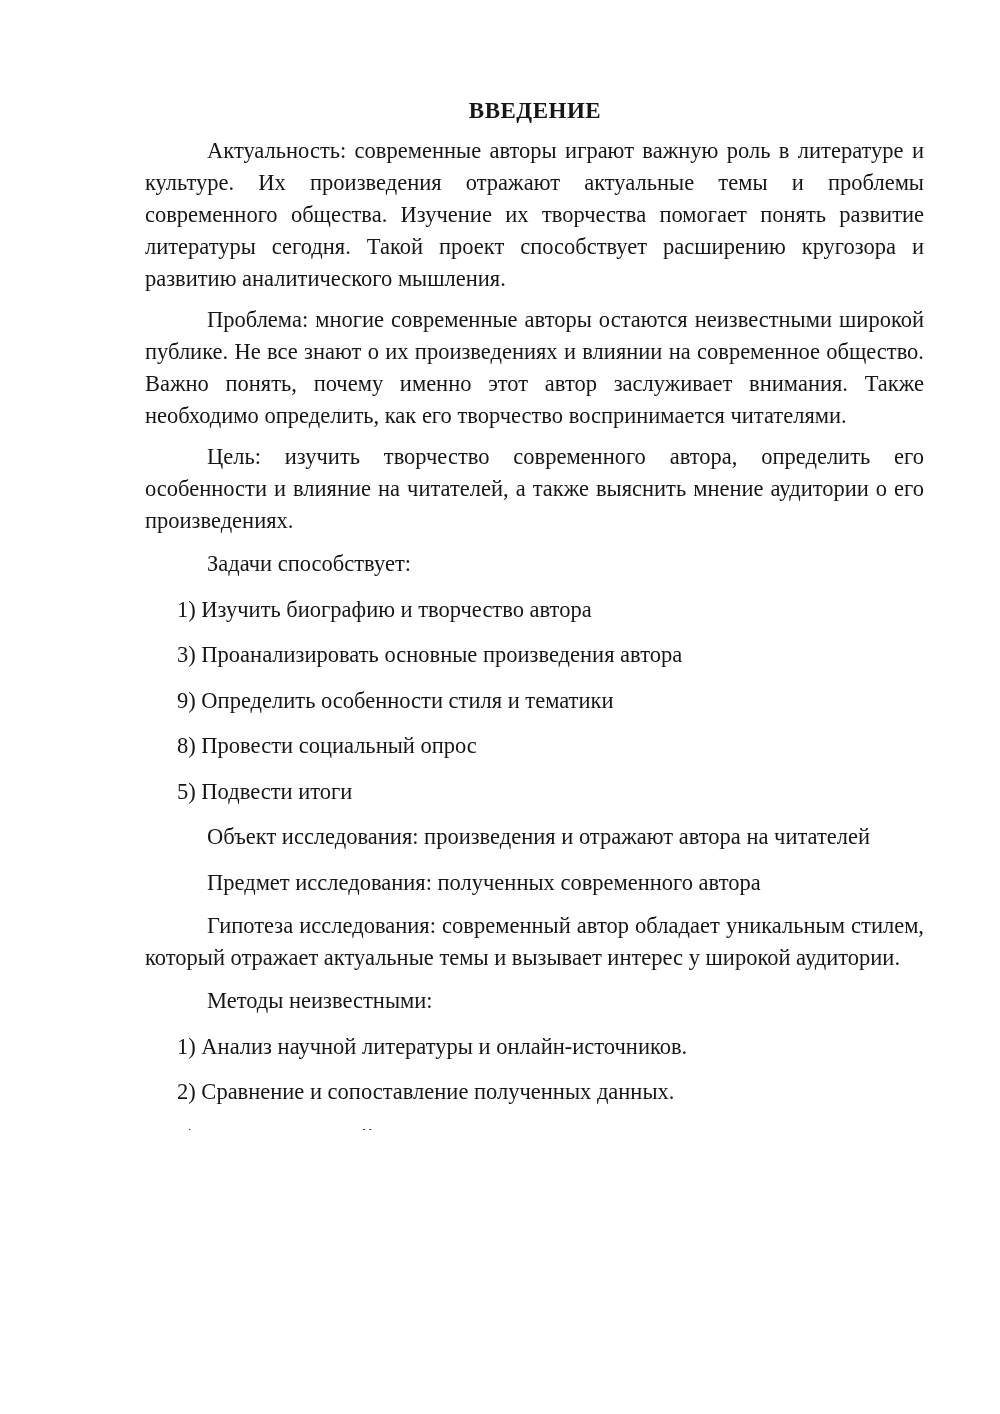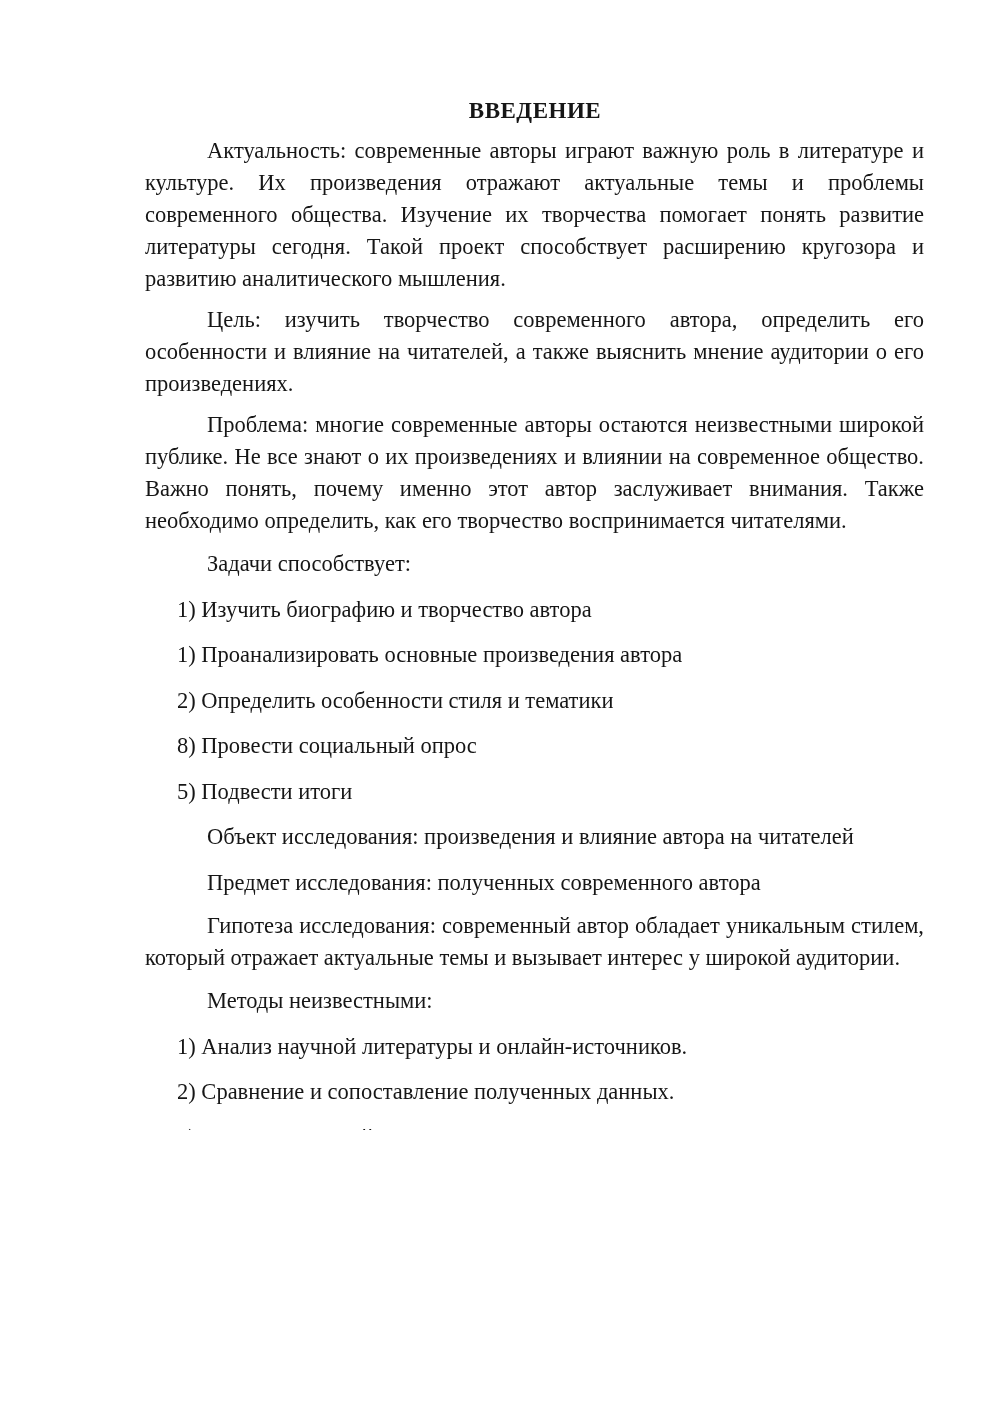--- a/index.html
+++ b/index.html
@@ -60,33 +60,33 @@
 </style>
 </head>
 <body>
 
 <div class="page">
 
   <h1 class="doc-title">ВВЕДЕНИЕ</h1>
 
   <p class="para">Актуальность: современные авторы играют важную роль в литературе и культуре. Их произведения отражают актуальные темы и проблемы современного общества. Изучение их творчества помогает понять развитие литературы сегодня. Такой проект способствует расширению кругозора и развитию аналитического мышления.</p>
 
+  <p class="para">Проблема: многие современные авторы остаются неизвестными широкой публике. Не все знают о их произведениях и влиянии на современное общество. Важно понять, почему именно этот автор заслуживает внимания. Также необходимо определить, как его творчество воспринимается читателями.</p>
+
   <p class="para">Цель: изучить творчество современного автора, определить его особенности и влияние на читателей, а также выяснить мнение аудитории о его произведениях.</p>
-
-  <p class="para">Проблема: многие современные авторы остаются неизвестными широкой публике. Не все знают о их произведениях и влиянии на современное общество. Важно понять, почему именно этот автор заслуживает внимания. Также необходимо определить, как его творчество воспринимается читателями.</p>
 
   <p class="lead-line">Задачи способствует:</p>
 
   <p class="num-item">1) Изучить биографию и творчество автора</p>
-  <p class="num-item">1) Проанализировать основные произведения автора</p>
-  <p class="num-item">2) Определить особенности стиля и тематики</p>
+  <p class="num-item">3) Проанализировать основные произведения автора</p>
+  <p class="num-item">9) Определить особенности стиля и тематики</p>
   <p class="num-item">8) Провести социальный опрос</p>
   <p class="num-item">5) Подвести итоги</p>
 
-  <p class="lead-line">Объект исследования: произведения и влияние автора на читателей</p>
+  <p class="lead-line">Объект исследования: произведения и отражают автора на читателей</p>
 
   <p class="lead-line">Предмет исследования: полученных современного автора</p>
 
   <p class="para">Гипотеза исследования: современный автор обладает уникальным стилем, который отражает актуальные темы и вызывает интерес у широкой аудитории.</p>
 
   <p class="lead-line">Методы неизвестными:</p>
 
   <p class="num-item">1) Анализ научной литературы и онлайн-источников.</p>
   <p class="num-item">2) Сравнение и сопоставление полученных данных.</p>
   <p class="num-item">3) Социологический опрос.</p>

